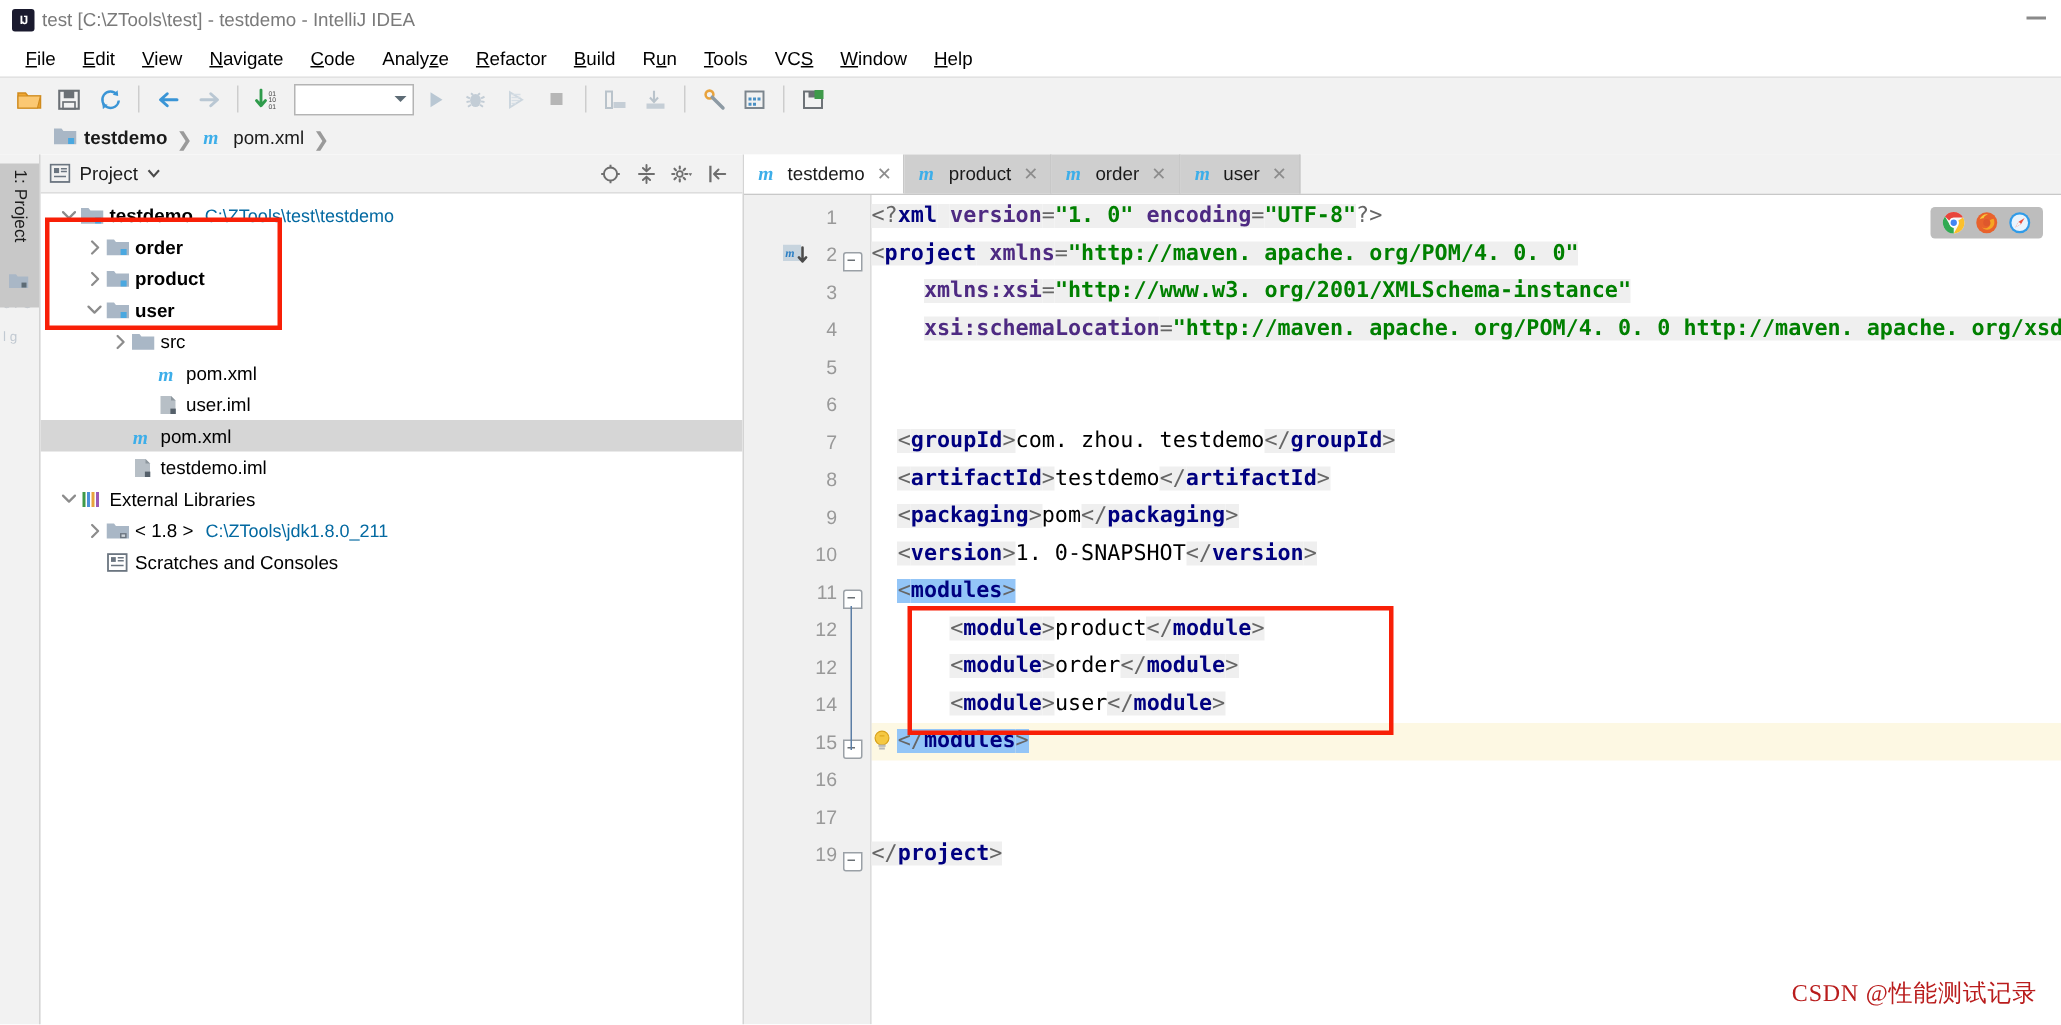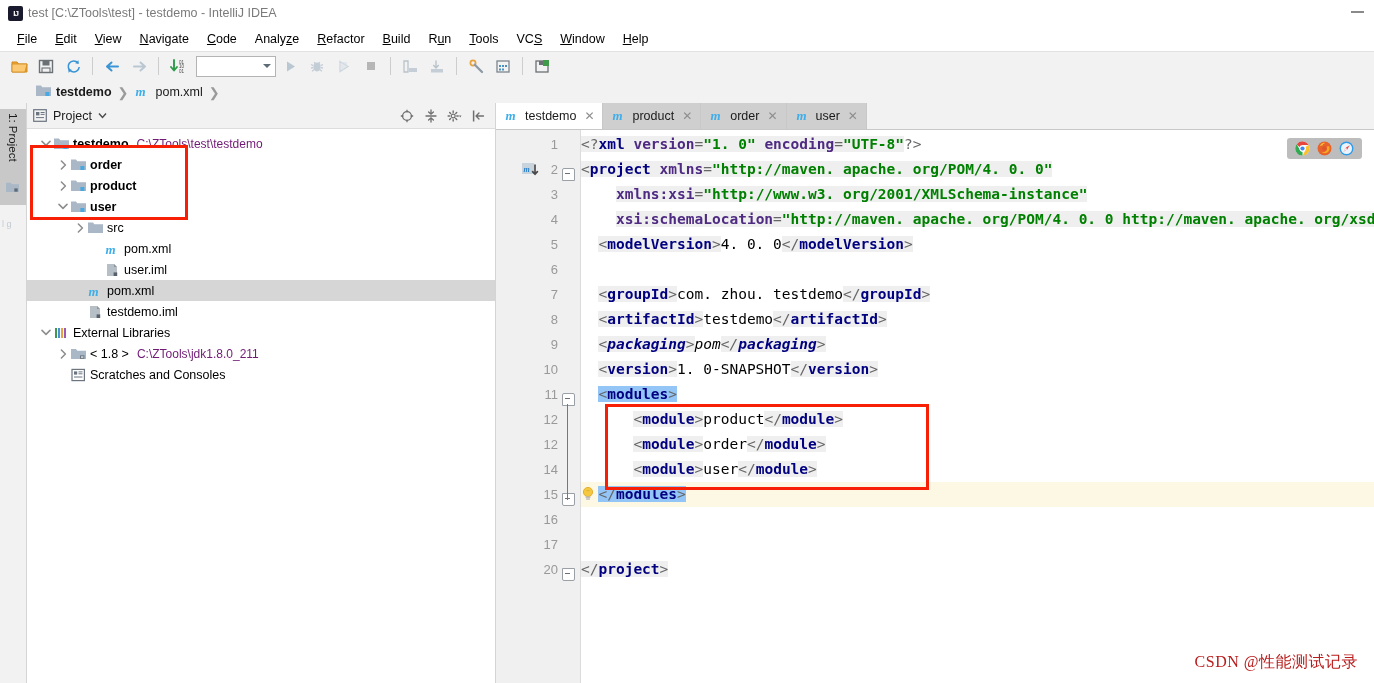--- a/index.html
+++ b/index.html
@@ -58,21 +58,21 @@
   .pa-ico{width:15px;height:15px;display:flex;align-items:center;justify-content:center;cursor:default;}
 
   .tree{flex:1;overflow:hidden;position:relative;padding-top:4px;font-size:12.5px;}
   .trow{height:21px;display:flex;align-items:center;white-space:nowrap;cursor:default;}
   .trow.sel{background:#d6d6d6;}
   .arrow{width:14px;height:14px;display:flex;align-items:center;justify-content:center;flex:0 0 14px;}
   .arrow svg{display:block;}
   .tico{width:16px;height:16px;margin-right:4px;flex:0 0 16px;display:flex;align-items:center;justify-content:center;}
   .tlabel{color:#000;}
   .tlabel.b{font-weight:bold;}
-  .tpath{color:#701a75;margin-left:8px;font-size:12px;}
+  .tpath{color:#0369a1;margin-left:8px;font-size:12px;}
 
   
   .redbox{position:absolute;border:3px solid #f81f07;pointer-events:none;z-index:40;}
 
   
   .editor{flex:1;display:flex;flex-direction:column;min-width:0;position:relative;background:#fff;}
   .etabs{height:26px;background:#f2f2f2;display:flex;align-items:stretch;border-bottom:1px solid #c8c8c8;}
   .etab{display:flex;align-items:center;gap:5px;padding:0 8px 0 9px;border-right:1px solid #c8c8c8;background:#cfcfcf;
         font-size:12.5px;cursor:default;position:relative;}
   .etab.active{background:#ffffff;}
@@ -534,33 +534,32 @@
             <div class="gutter-line" style="top: 177px;">8</div>
             <div class="gutter-line" style="top: 202px;">9</div>
             <div class="gutter-line" style="top: 227px;">10</div>
             <div class="gutter-line" style="top: 252px;">11</div>
             <div class="gutter-line" style="top: 277px;">12</div>
             <div class="gutter-line" style="top: 302px;">12</div>
             <div class="gutter-line" style="top: 327px;">14</div>
             <div class="gutter-line" style="top: 352px;">15</div>
             <div class="gutter-line" style="top: 377px;">16</div>
             <div class="gutter-line" style="top: 402px;">17</div>
-            <div class="gutter-line" style="top: 427px;">20</div>
+            <div class="gutter-line" style="top: 427px;">19</div>
           </div>
         <div class="fold-col"></div>
         <div class="code-lines" id="codelines">
             <div class="cl" style="top: 2px; left: 0px;"><span class="tag-bracket tagbg">&lt;?</span><span class="tag-name tagbg">xml</span><span class="txt tagbg"> </span><span class="attr-name tagbg">version</span><span class="tag-bracket tagbg">=</span><span class="attr-val tagbg">"1. 0"</span><span class="txt tagbg"> </span><span class="attr-name tagbg">encoding</span><span class="tag-bracket tagbg">=</span><span class="attr-val tagbg">"UTF-8"</span><span class="tag-bracket">?&gt;</span></div>
             <div class="cl" style="top: 27px; left: 0px;"><span class="tag-bracket tagbg">&lt;</span><span class="tag-name tagbg">project</span><span class="txt tagbg"> </span><span class="attr-name tagbg">xmlns</span><span class="tag-bracket tagbg">=</span><span class="attr-val tagbg">"http://maven. apache. org/POM/4. 0. 0"</span></div>
             <div class="cl" style="top: 52px; left: 34.96px;"><span class="attr-name tagbg">xmlns:xsi</span><span class="tag-bracket tagbg">=</span><span class="attr-val tagbg">"http://www.w3. org/2001/XMLSchema-instance"</span></div>
             <div class="cl" style="top: 77px; left: 34.96px;"><span class="attr-name tagbg">xsi:schemaLocation</span><span class="tag-bracket tagbg">=</span><span class="attr-val tagbg">"http://maven. apache. org/POM/4. 0. 0 http://maven. apache. org/xsd</span></div>
-            <div class="cl" style="top: 102px; left: 17.48px;"><span class="tag-bracket tagbg">&lt;</span><span class="tag-name tagbg">modelVersion</span><span class="tag-bracket tagbg">&gt;</span><span class="txt">4. 0. 0</span><span class="tag-bracket tagbg">&lt;/</span><span class="tag-name tagbg">modelVersion</span><span class="tag-bracket tagbg">&gt;</span></div>
             <div class="cl" style="top: 127px; left: 0px;"></div>
             <div class="cl" style="top: 152px; left: 17.48px;"><span class="tag-bracket tagbg">&lt;</span><span class="tag-name tagbg">groupId</span><span class="tag-bracket tagbg">&gt;</span><span class="txt">com. zhou. testdemo</span><span class="tag-bracket tagbg">&lt;/</span><span class="tag-name tagbg">groupId</span><span class="tag-bracket tagbg">&gt;</span></div>
             <div class="cl" style="top: 177px; left: 17.48px;"><span class="tag-bracket tagbg">&lt;</span><span class="tag-name tagbg">artifactId</span><span class="tag-bracket tagbg">&gt;</span><span class="txt">testdemo</span><span class="tag-bracket tagbg">&lt;/</span><span class="tag-name tagbg">artifactId</span><span class="tag-bracket tagbg">&gt;</span></div>
-            <div class="cl" style="top: 202px; left: 17.48px; font-style: italic;"><span class="tag-bracket tagbg">&lt;</span><span class="tag-name tagbg">packaging</span><span class="tag-bracket tagbg">&gt;</span><span class="txt">pom</span><span class="tag-bracket tagbg">&lt;/</span><span class="tag-name tagbg">packaging</span><span class="tag-bracket tagbg">&gt;</span></div>
+            <div class="cl" style="top: 202px; left: 17.48px;"><span class="tag-bracket tagbg">&lt;</span><span class="tag-name tagbg">packaging</span><span class="tag-bracket tagbg">&gt;</span><span class="txt">pom</span><span class="tag-bracket tagbg">&lt;/</span><span class="tag-name tagbg">packaging</span><span class="tag-bracket tagbg">&gt;</span></div>
             <div class="cl" style="top: 227px; left: 17.48px;"><span class="tag-bracket tagbg">&lt;</span><span class="tag-name tagbg">version</span><span class="tag-bracket tagbg">&gt;</span><span class="txt">1. 0-SNAPSHOT</span><span class="tag-bracket tagbg">&lt;/</span><span class="tag-name tagbg">version</span><span class="tag-bracket tagbg">&gt;</span></div>
             <div class="cl" style="top: 252px; left: 17.48px;"><span class="tag-bracket match-hl">&lt;</span><span class="tag-name match-hl">modules</span><span class="tag-bracket match-hl">&gt;</span></div>
             <div class="cl" style="top: 277px; left: 52.44px;"><span class="tag-bracket tagbg">&lt;</span><span class="tag-name tagbg">module</span><span class="tag-bracket tagbg">&gt;</span><span class="txt">product</span><span class="tag-bracket tagbg">&lt;/</span><span class="tag-name tagbg">module</span><span class="tag-bracket tagbg">&gt;</span></div>
             <div class="cl" style="top: 302px; left: 52.44px;"><span class="tag-bracket tagbg">&lt;</span><span class="tag-name tagbg">module</span><span class="tag-bracket tagbg">&gt;</span><span class="txt">order</span><span class="tag-bracket tagbg">&lt;/</span><span class="tag-name tagbg">module</span><span class="tag-bracket tagbg">&gt;</span></div>
             <div class="cl" style="top: 327px; left: 52.44px;"><span class="tag-bracket tagbg">&lt;</span><span class="tag-name tagbg">module</span><span class="tag-bracket tagbg">&gt;</span><span class="txt">user</span><span class="tag-bracket tagbg">&lt;/</span><span class="tag-name tagbg">module</span><span class="tag-bracket tagbg">&gt;</span></div>
             <div class="cl" style="top: 352px; left: 17.48px;"><span class="tag-bracket match-hl">&lt;/</span><span class="tag-name match-hl">modules</span><span class="tag-bracket match-hl">&gt;</span></div>
             <div class="cl" style="top: 377px; left: 0px;"></div>
             <div class="cl" style="top: 402px; left: 0px;"></div>
             <div class="cl" style="top: 427px; left: 0px;"><span class="tag-bracket tagbg">&lt;/</span><span class="tag-name tagbg">project</span><span class="tag-bracket tagbg">&gt;</span></div>
           </div>

